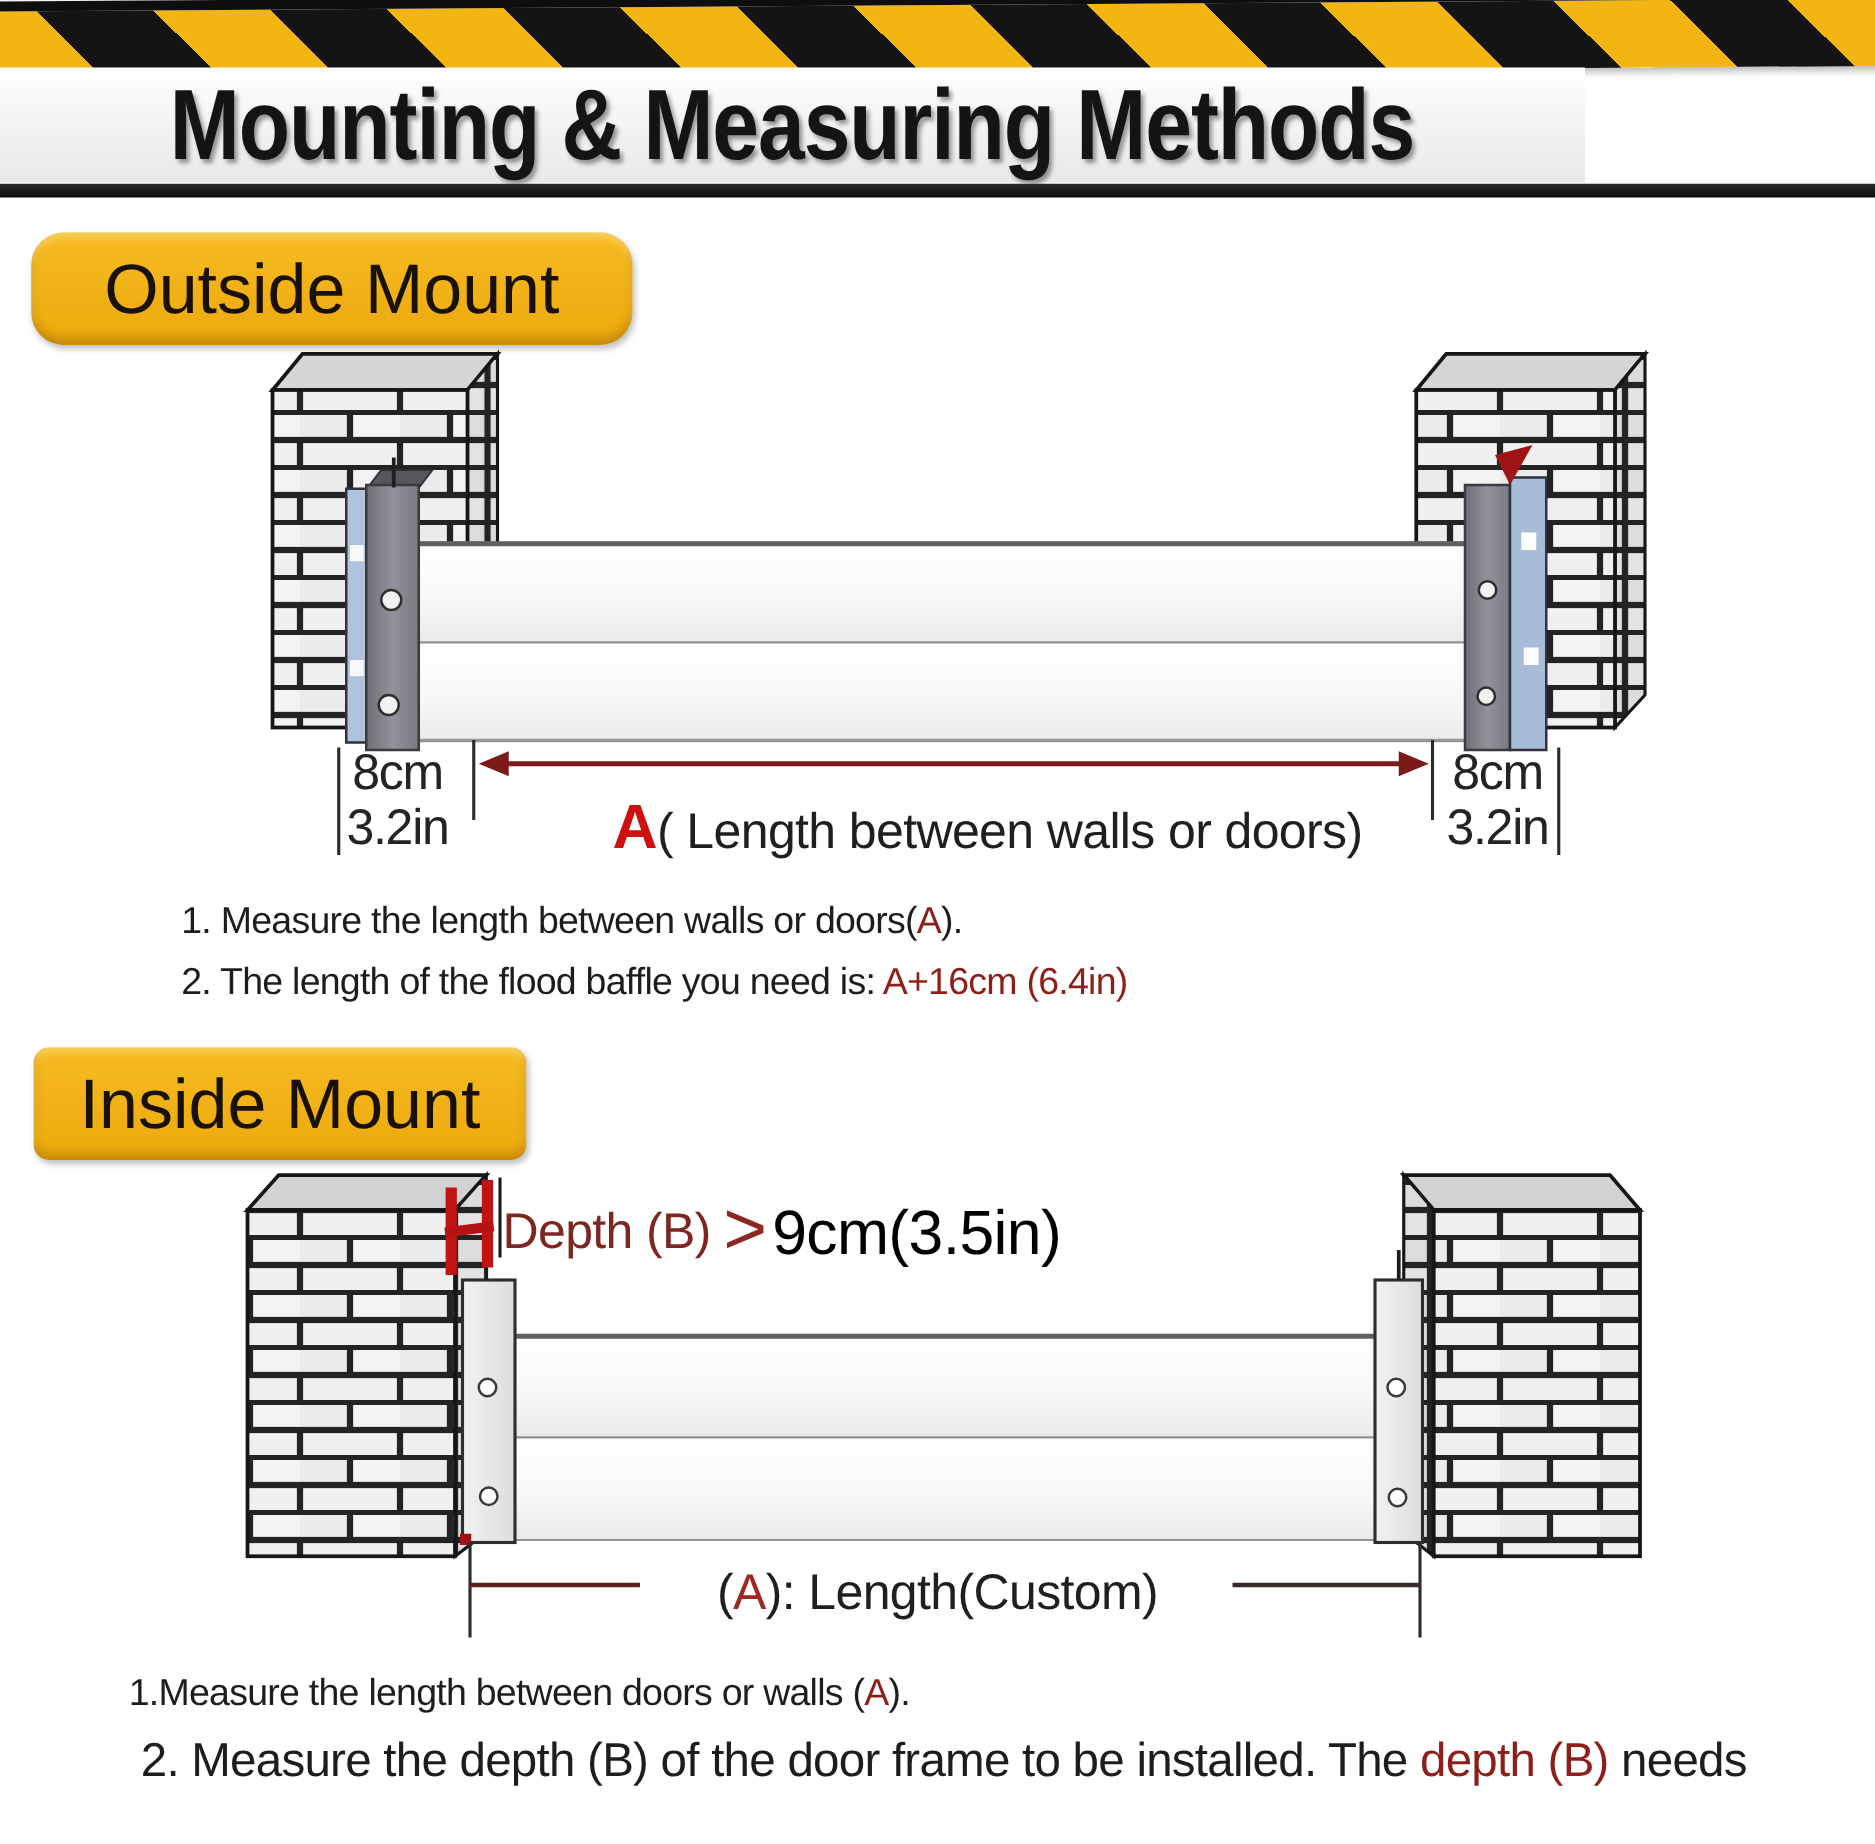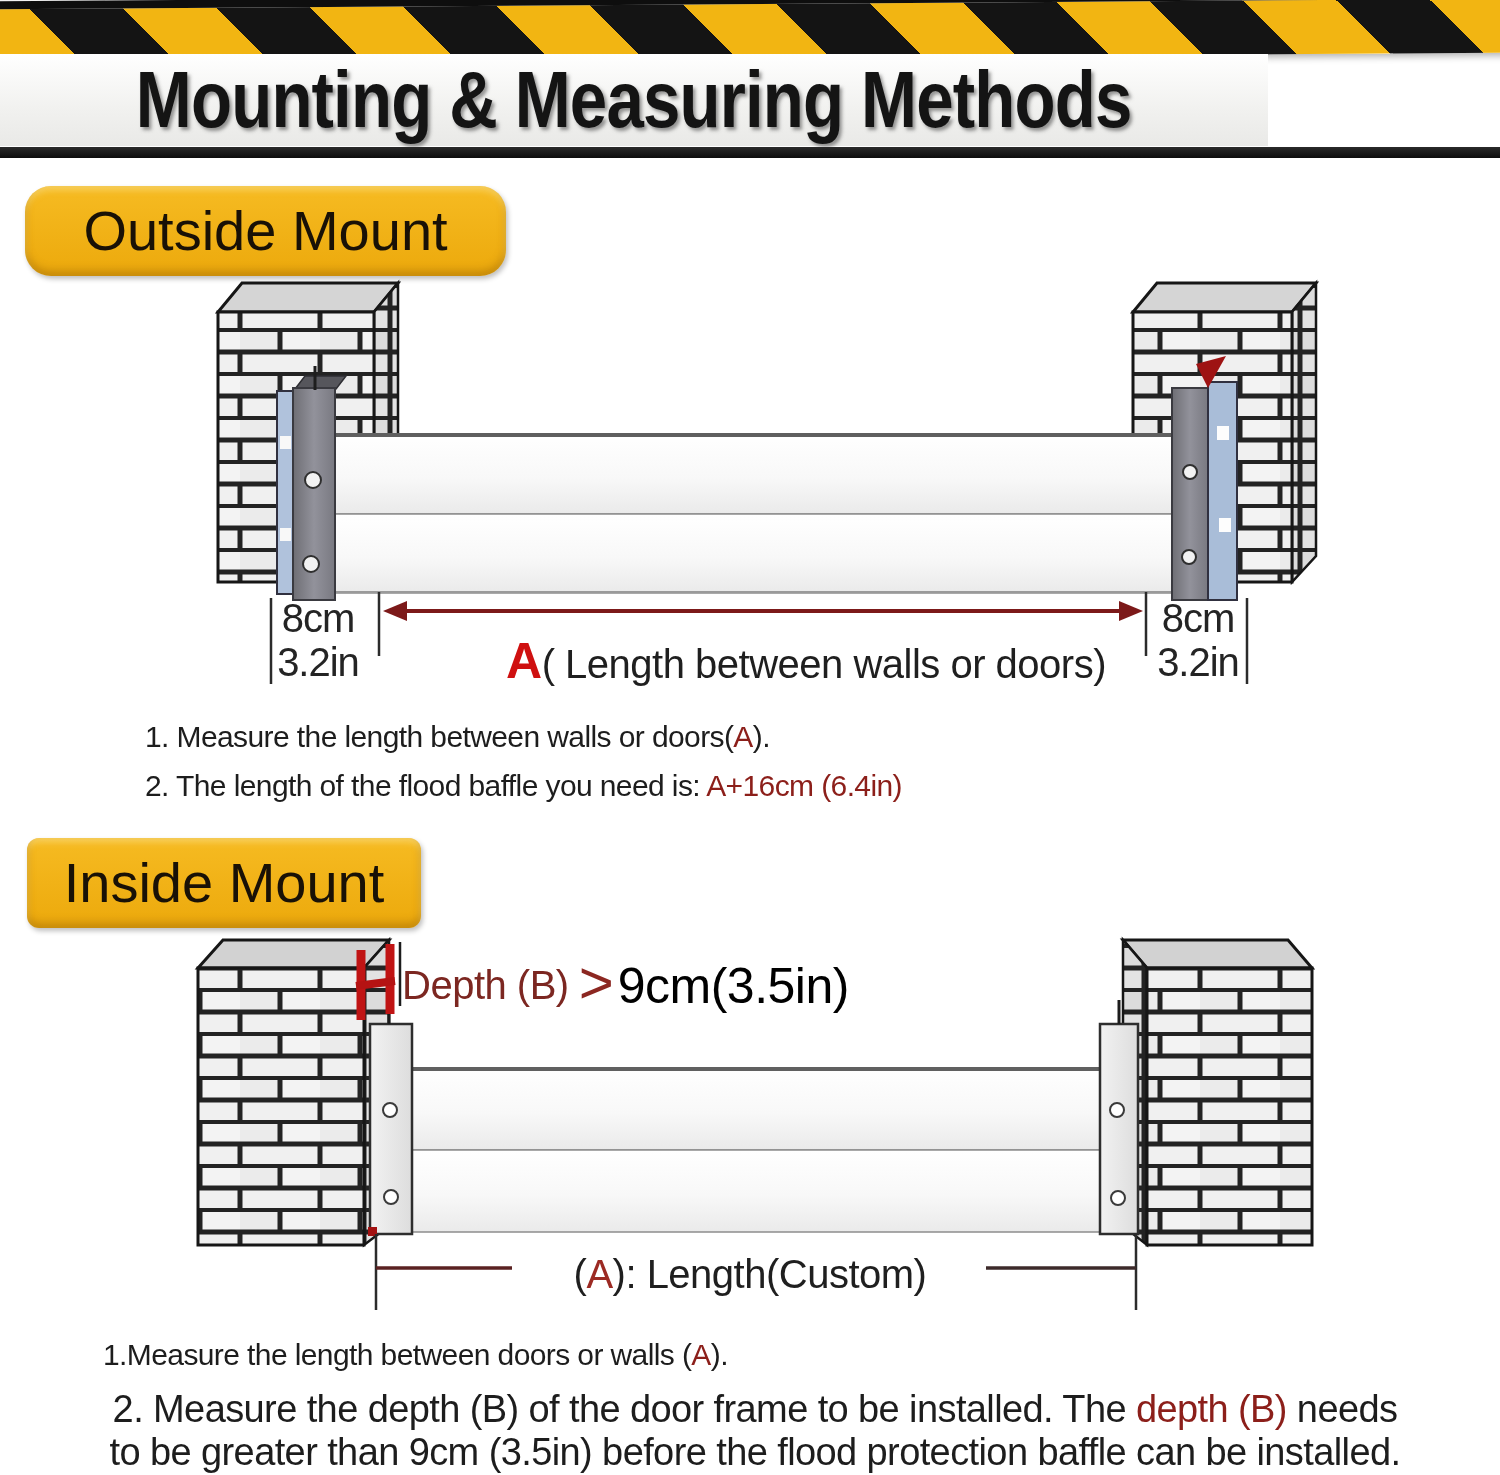--- a/index.html
+++ b/index.html
@@ -27,21 +27,21 @@
     font-size:56px;color:#191106;line-height:90px;white-space:nowrap;}
   .badge-outside{left:25px;top:186px;width:481px;height:90px;}
   .badge-inside{left:27px;top:838px;width:394px;height:90px;border-radius:12px;}
 
   
   svg.diagram{position:absolute;left:0;top:0;z-index:1;}
 
   
   .overlay{position:absolute;z-index:2;}
   .dim-label{width:112px;text-align:center;font-size:40px;line-height:44px;color:#242424;letter-spacing:-1px;}
-  .span-label-outside{left:436px;top:632px;width:740px;text-align:center;
+  .span-label-outside{left:420px;top:632px;width:740px;text-align:center;
     font-size:40px;letter-spacing:-0.5px;color:#1f1f1f;white-space:nowrap;}
   .big-a{color:#cf1010;font-weight:700;font-size:50px;}
   .instr{font-size:30px;letter-spacing:-0.6px;color:#1d1d1d;white-space:nowrap;}
   .red{color:#8c1f1a;}
   .depth-label{left:402px;top:948px;display:flex;align-items:center;white-space:nowrap;}
   .depth-label .d1{font-size:40px;color:#7c2721;letter-spacing:-0.5px;}
   .depth-label .d2{font-size:60px;color:#8c2721;margin:0 4px 6px 10px;font-weight:400;}
   .depth-label .d3{font-size:50px;color:#000000;letter-spacing:-0.5px;}
   .span-label-inside{left:520px;top:1252px;width:460px;text-align:center;
     font-size:40px;letter-spacing:-0.5px;color:#1f1f1f;white-space:nowrap;}
@@ -219,14 +219,13 @@
   <span>(</span><span class="red-a">A</span><span>): Length(Custom)</span>
 </div>
 
 <div class="overlay instr" style="left:103px;top:1338px;">
   <span>1.Measure the length between doors or walls (</span><span class="red">A</span><span>).</span>
 </div>
 <div class="overlay instr-center">
   <div>
     <span>2. Measure the depth (B) of the door frame to be installed. The </span><span class="red">depth (B)</span><span> needs</span>
   </div>
-  <div>to be greater than 9cm (3.5in) before the flood protection baffle can be installed.</div>
 </div>
 
 </body></html>

